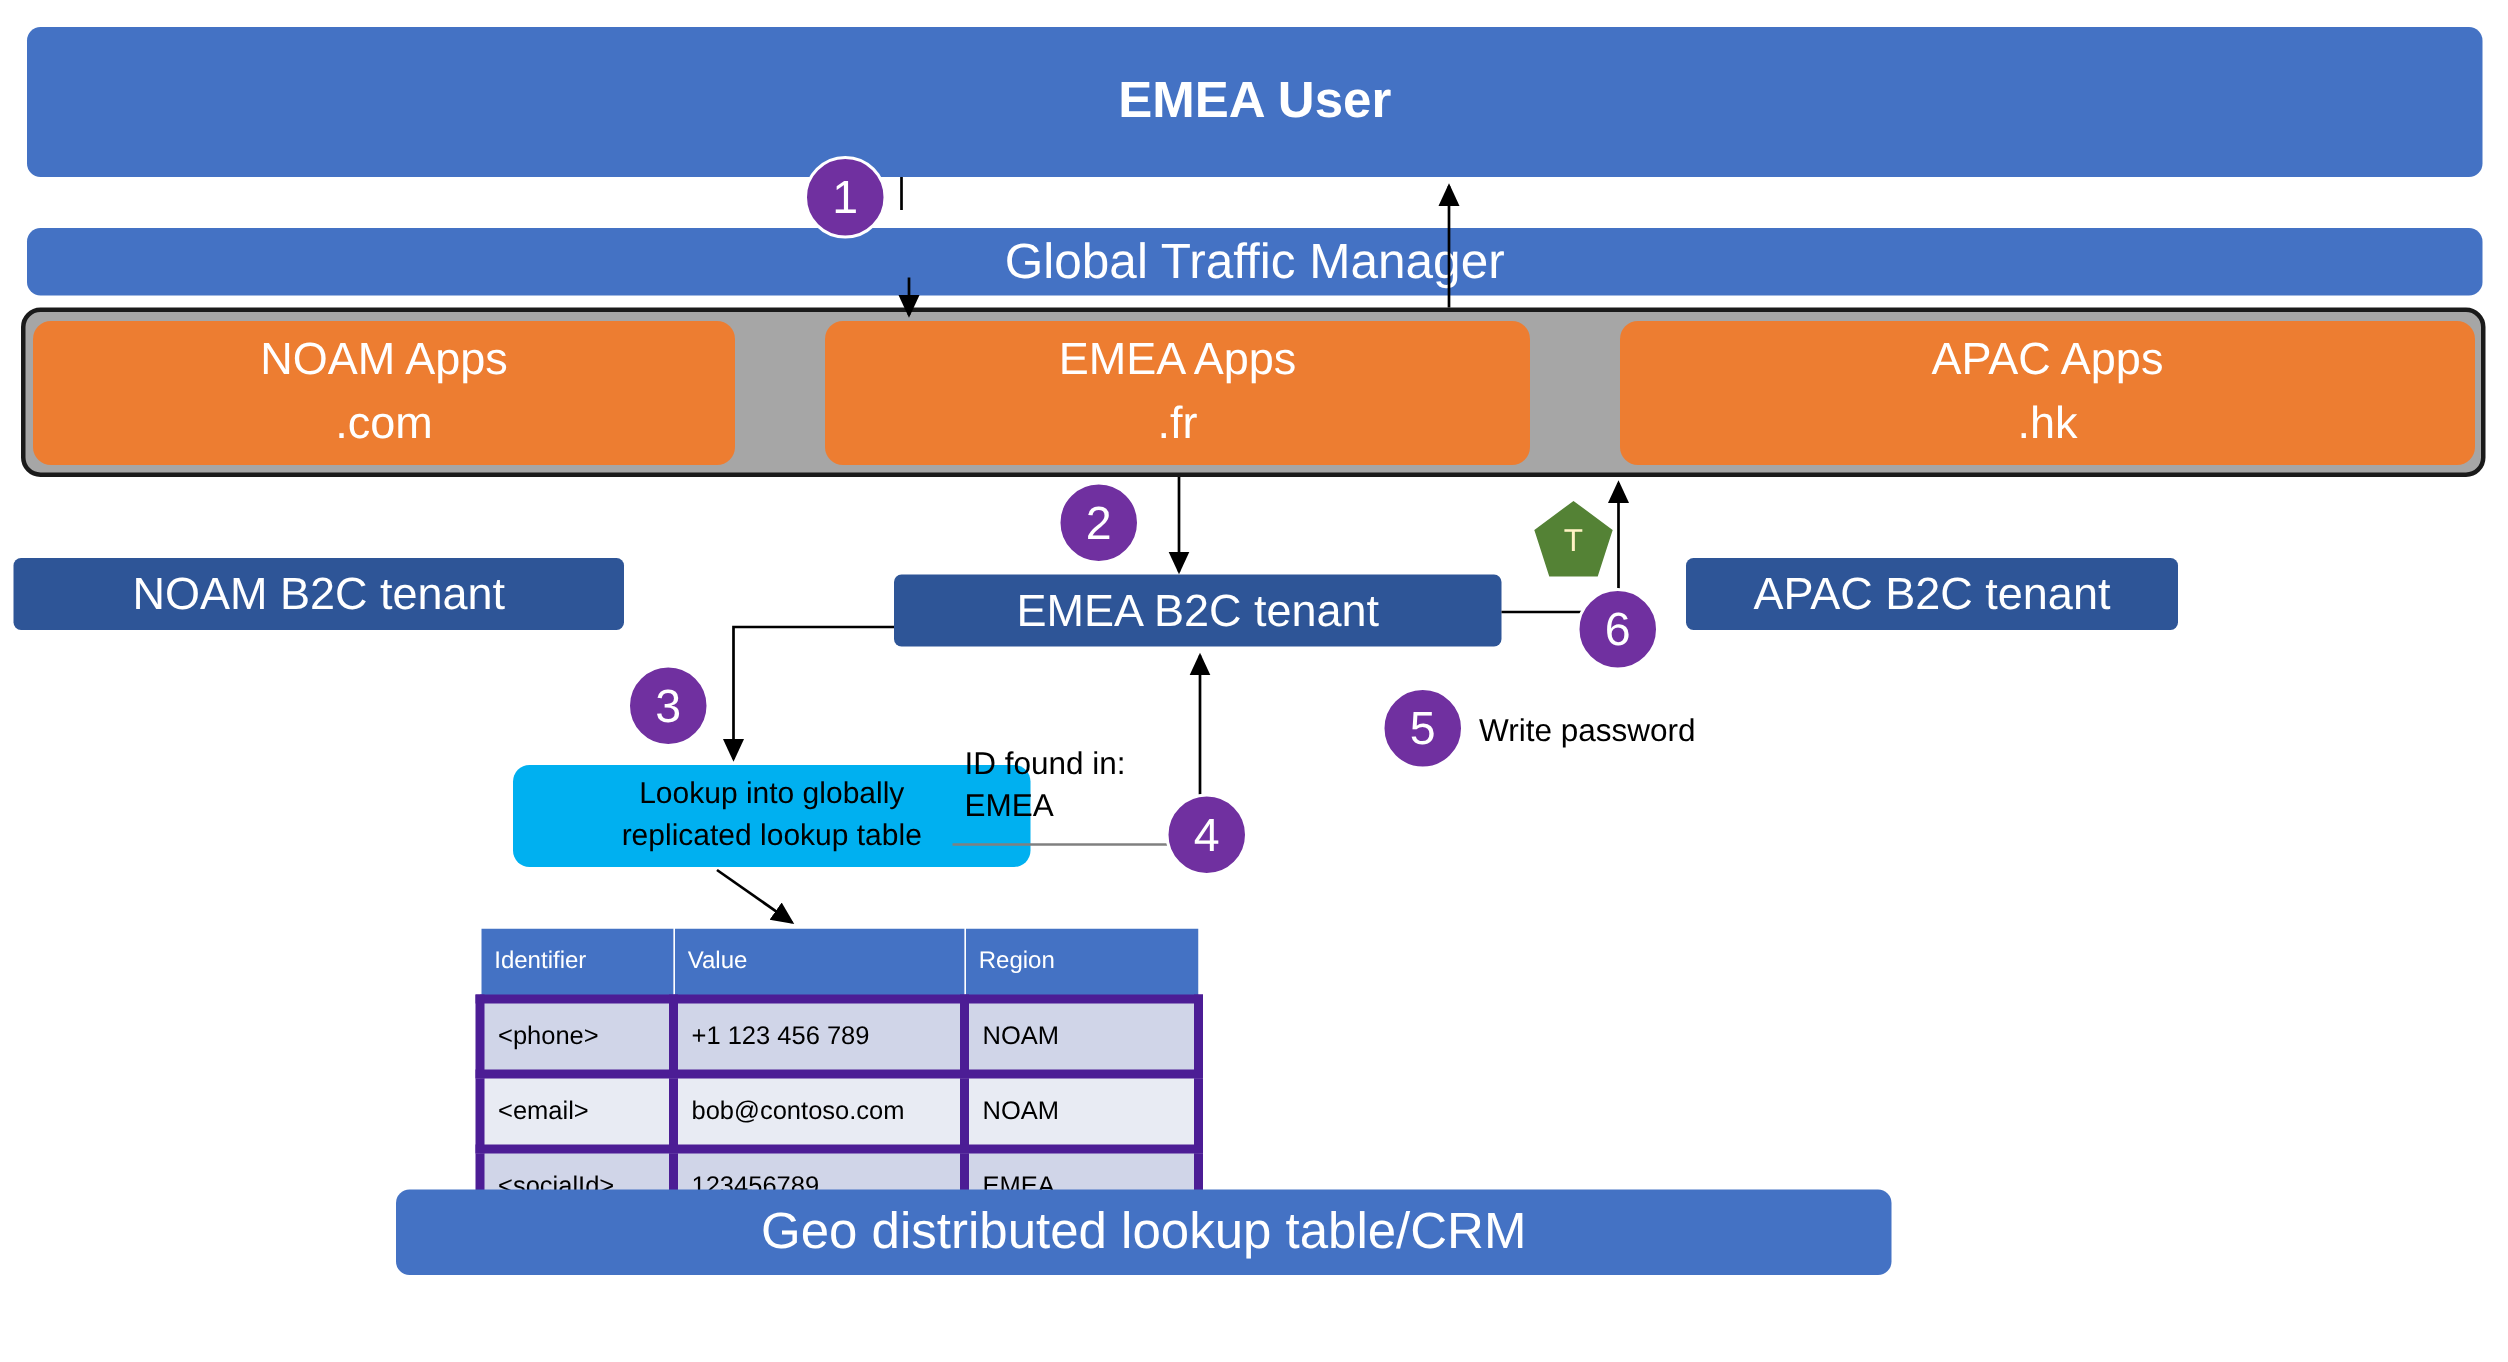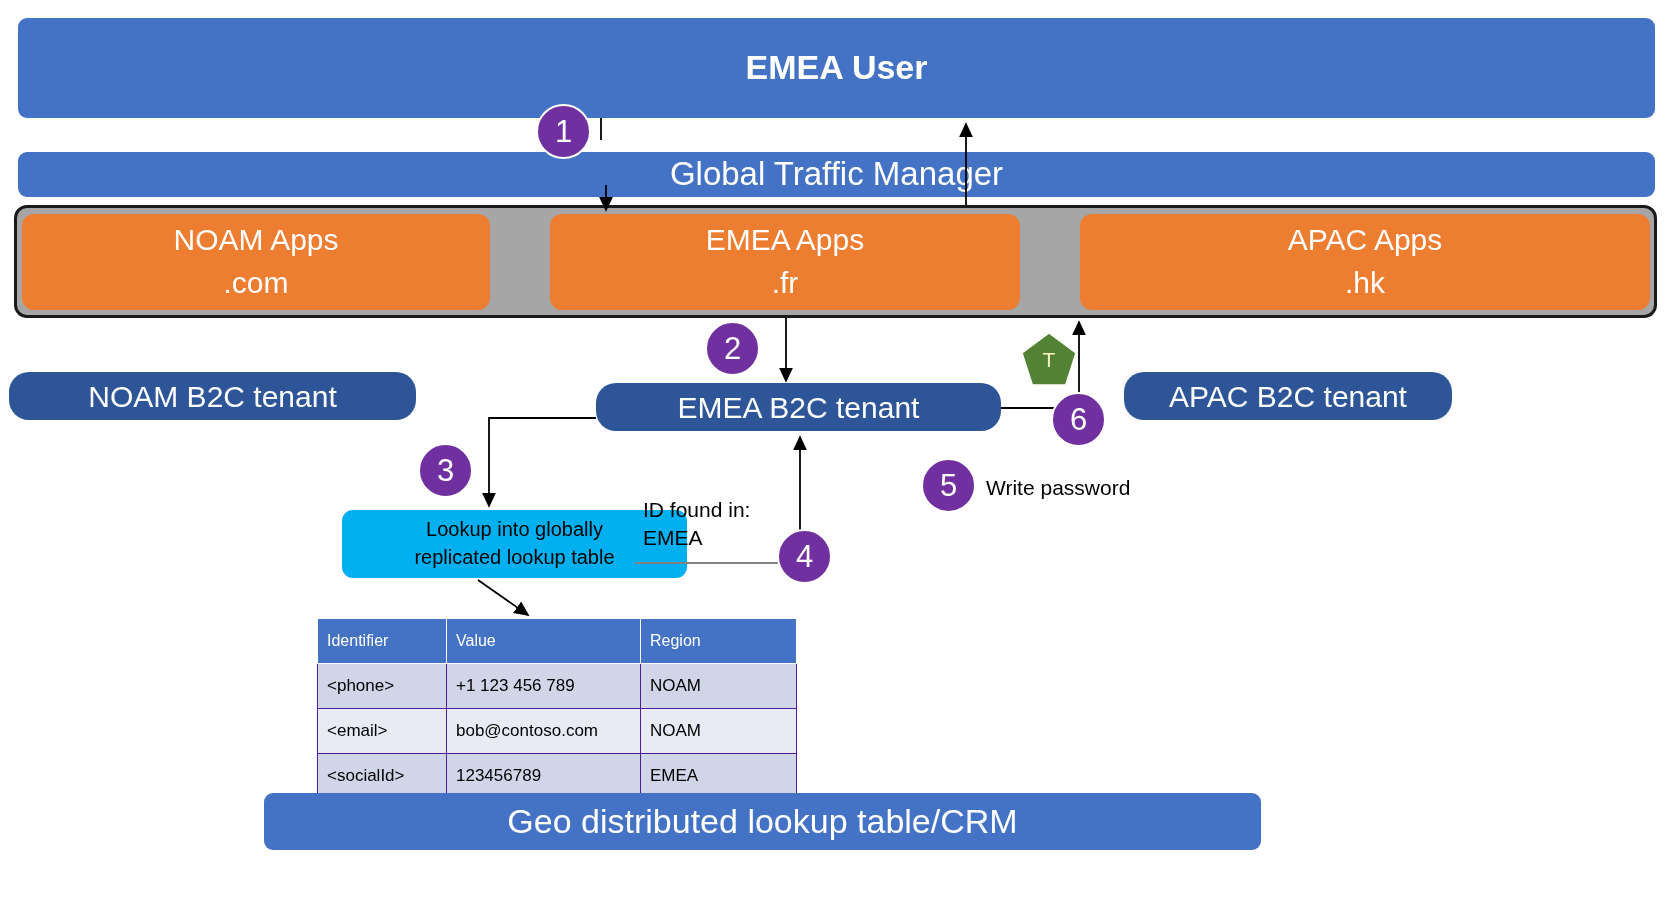--- a/index.html
+++ b/index.html
@@ -27,21 +27,21 @@
   }
   .app-box{
     background:#ED7D31;border-radius:12px;color:#ffffff;
     display:flex;flex-direction:column;align-items:center;justify-content:center;
     font-size:30px;line-height:1.42;text-align:center;
   }
   .app-box .l2{display:block;}
 
   
   .tenant{
-    background:#2E5597;border-radius:20px;color:#ffffff;
+    background:#2E5597;border-radius:5px;color:#ffffff;
     display:flex;align-items:center;justify-content:center;
     font-size:30px;text-align:center;line-height:1.1;
   }
 
   
   .lookup{
     background:#00B0F0;border-radius:11px;color:#000000;
     display:flex;align-items:center;justify-content:center;
     font-size:20px;line-height:1.38;text-align:center;padding:0 10px;
   }
@@ -62,21 +62,21 @@
   .plain{font-size:21px;color:#000;line-height:1.34;white-space:pre-line;}
 
   
   .ltable{border-collapse:collapse;table-layout:fixed;}
   .ltable th{
     background:#4472C4;color:#ffffff;font-size:16px;font-weight:normal;
     text-align:left;padding:7px 9px;height:30px;border:1px solid #ffffff;
   }
   .ltable td{
     font-size:17px;color:#000000;text-align:left;padding:7px 9px;height:30px;
-    border:1px solid #4c1d95;
+    border:6px solid #4c1d95;
   }
   .ltable tr.r-odd td{background:#D0D5E8;}
   .ltable tr.r-even td{background:#E8EBF3;}
   .c-ident{width:110px;}
   .c-val{width:175px;}
   .c-reg{width:137px;}
 
   
   .conn{position:absolute;left:0;top:0;width:1672px;height:908px;pointer-events:none;}
 </style>

